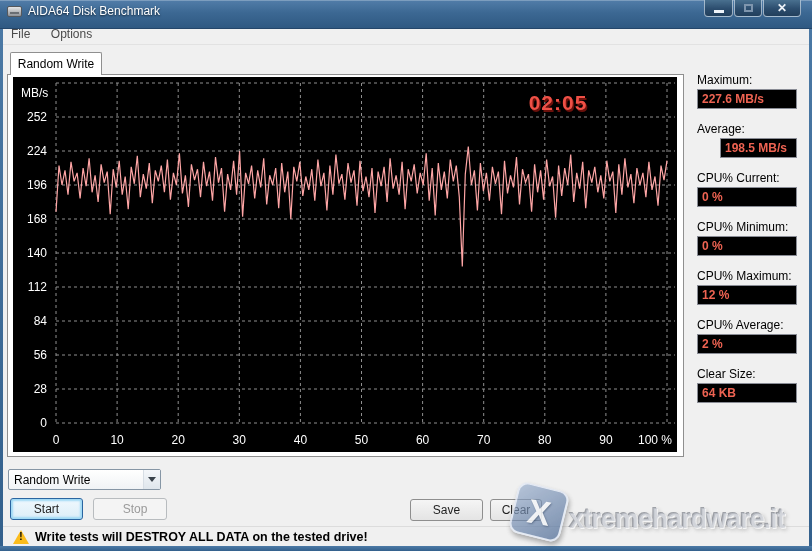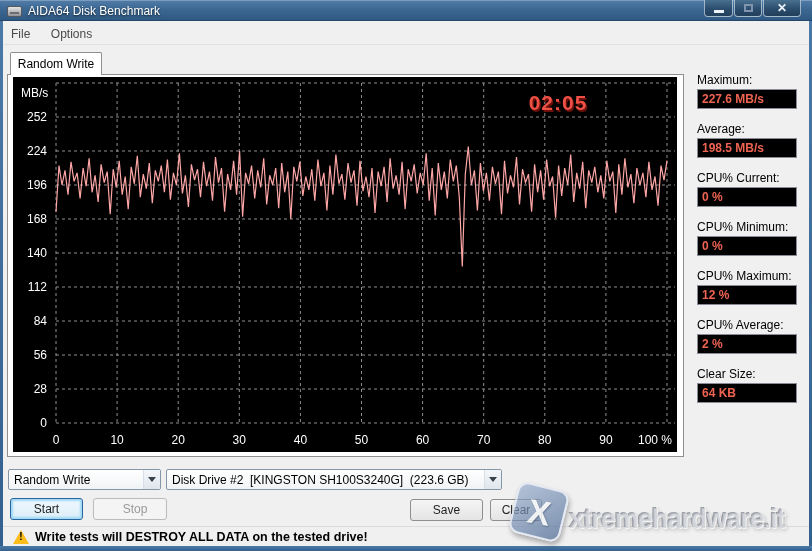--- a/index.html
+++ b/index.html
@@ -6,21 +6,21 @@
   html,body { width:812px; height:551px; font-family:"Liberation Sans",sans-serif; }
   .window { position:relative; width:812px; height:551px; background:#f0f0f0; overflow:hidden; }
 
   
   .frame { position:absolute; background:linear-gradient(180deg,#4c7aa6,#33608c); z-index:1; }
   .frame.left  { left:0; top:0; width:3px; height:551px; }
   .frame.right { left:809px; top:0; width:3px; height:551px; }
   .frame.bottom{ left:0; top:546px; width:812px; height:5px; }
 
   
-  .titlebar { position:absolute; left:0; top:0; width:812px; height:21px; z-index:3;
+  .titlebar { position:absolute; left:0; top:0; width:812px; height:29px; z-index:3;
     background:linear-gradient(180deg,#527da9 0%,#3c6893 45%,#2f5982 100%);
     border-bottom:1px solid #24466a; box-shadow:inset 0 1px 0 rgba(255,255,255,.25); }
   .title-icon { position:absolute; left:7px; top:6px; width:15px; height:11px; border-radius:2px;
     background:linear-gradient(180deg,#e6e6e6,#8f9297); border:1px solid #55585c; }
   .title-icon::after { content:""; position:absolute; left:2px; right:2px; bottom:2px; height:2px; background:#6a6e73; }
   .title-text { position:absolute; left:28px; top:0; line-height:23px; font-size:12px; color:#fff;
     text-shadow:0 1px 2px rgba(0,0,0,.65); }
   .capbtn { position:absolute; top:0; height:17px; border:1px solid rgba(220,232,245,.65); border-top:none;
     background:linear-gradient(180deg,#49708f 0%,#2c4d6e 55%,#223f5c 100%);
     border-radius:0 0 4px 4px; display:flex; align-items:center; justify-content:center; cursor:default; }
@@ -187,21 +187,21 @@
       </svg>
   </div>
 
   <div class="stats" id="stats-panel">
       <div class="stat-group">
         <div class="stat-label">Maximum:</div>
         <div class="stat-box" style="color: rgb(238, 99, 82);">227.6 MB/s</div>
       </div>
       <div class="stat-group">
         <div class="stat-label">Average:</div>
-        <div class="stat-box" style="color: rgb(238, 99, 82);">198.5 MB/s</div>
+        <div class="stat-box" style="color: rgb(238, 99, 82); margin-left: 23px;">198.5 MB/s</div>
       </div>
       <div class="stat-group gap">
         <div class="stat-label">CPU% Current:</div>
         <div class="stat-box" style="color: rgb(238, 99, 82);">0 %</div>
       </div>
       <div class="stat-group">
         <div class="stat-label">CPU% Minimum:</div>
         <div class="stat-box" style="color: rgb(238, 99, 82);">0 %</div>
       </div>
       <div class="stat-group">
@@ -217,26 +217,20 @@
         <div class="stat-box" style="color: rgb(238, 99, 82);">64 KB</div>
       </div>
     </div>
 
   <div class="combo combo1">
     <span class="val">Random Write</span>
     <span class="arrowbox">
         <span class="arrow"></span>
       </span>
   </div>
-  <div class="combo combo2">
-    <span class="val">Disk Drive #2  [KINGSTON SH100S3240G]  (223.6 GB)</span>
-    <span class="arrowbox">
-        <span class="arrow"></span>
-      </span>
-  </div>
 
   <div class="btn start">Start</div>
   <div class="btn stop">Stop</div>
   <div class="btn save">Save</div>
   <div class="btn clear">Clear</div>
 
   <div class="statusbar">
     <span class="warn-tri"></span>
     <span class="warn-bang">!</span>
     <span class="status-text">Write tests will DESTROY ALL DATA on the tested drive!</span>

